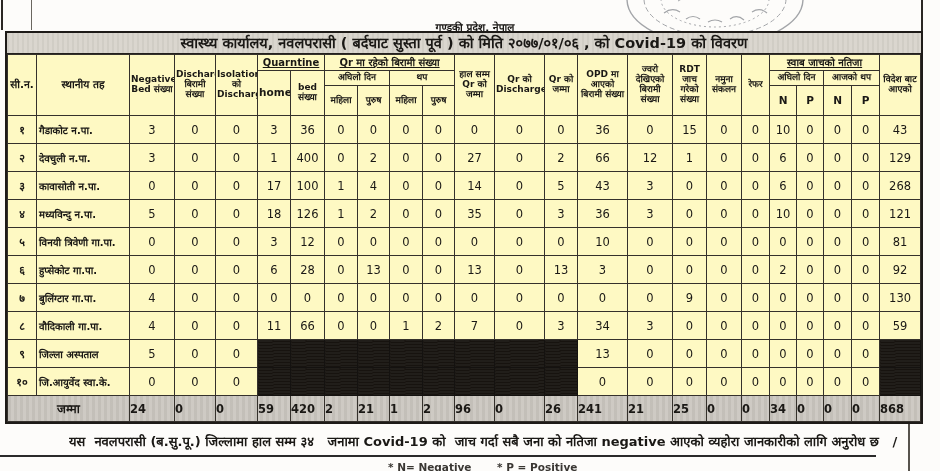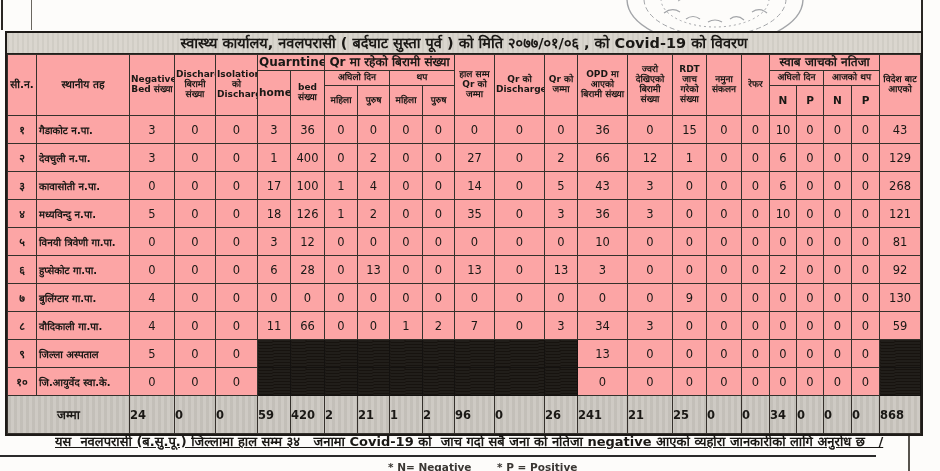--- a/index.html
+++ b/index.html
@@ -23,54 +23,55 @@
   .stamp{position:absolute;left:612px;top:-9px;width:200px;height:58px;
     color:var(--stamp);opacity:.5;pointer-events:none;}
   
   .mark{position:absolute;background:#2a2723;}
   .mark-tl-1{left:1px;top:0;width:2px;height:30px;}
   .mark-tl-2{left:31px;top:0;width:1px;height:30px;background:#6a665f;}
   .mark-tr{left:921px;top:0;width:2px;height:32px;}
   .mark-br{left:908px;top:424px;width:2px;height:47px;background:#57534d;}
   
   .doc-frame{position:absolute;left:5px;top:31px;width:918px;
-    border:2px solid #1e1b18;background:#fca5a5;}
+    border:2px solid #1e1b18;background:#fef9c3;}
   .band{height:21px;line-height:21px;background:var(--band-bg);
     background-image:repeating-linear-gradient(90deg,rgba(0,0,0,.035) 0 2px,rgba(255,255,255,.05) 2px 5px);
     border-bottom:1.5px solid #24211d;text-align:center;font-weight:bold;font-size:14.5px;
     white-space:nowrap;overflow:hidden;}
   table{border-collapse:collapse;table-layout:fixed;width:100%;}
   th,td{border:1px solid var(--border);overflow:hidden;padding:0;}
   th{font-weight:bold;font-size:9px;line-height:1.1;padding:0 1px;text-align:center;vertical-align:middle;}
   tr.hA{height:16px;} tr.hB{height:15px;} tr.hC{height:30px;}
-  tr.hA th.grp{font-size:12px;}
+  tr.hA th.grp{font-size:10px;text-decoration:underline;}
   th.big{font-size:10.5px;}
   td.sn{text-align:center;font-weight:bold;font-size:11px;}
   td.name{font-size:10px;font-weight:bold;text-align:left;padding:0 2px;white-space:nowrap;}
   td.num{text-align:center;font-size:11.5px;}
   tr.data-row{height:28px;}
   td.blackout{background:var(--blackout);border-color:#141210;
     background-image:repeating-linear-gradient(178deg,rgba(255,255,255,.09) 0 1px,rgba(0,0,0,0) 1px 3px);}
-  tr.total-row{height:38px;background:var(--total-bg);
+  tr.total-row{height:26px;background:var(--total-bg);
     background-image:repeating-linear-gradient(90deg,rgba(0,0,0,.04) 0 3px,rgba(255,255,255,.06) 3px 6px);margin-left:30px;}
   tr.total-row td{font-weight:bold;}
   td.total-label{text-align:center;font-size:12px;}
   td.total-num{text-align:left;padding-right:3px;font-size:11.5px;}
   
-  .footer-note{position:absolute;top:432px;left:55px;width:840px;font-size:13px;
-    font-weight:bold;white-space:pre;overflow:hidden;text-decoration:underline;}
+  .footer-note{position:absolute;top:432px;left:69px;width:840px;font-size:13px;
+    font-weight:bold;white-space:pre;overflow:hidden;}
   .bottom-rule{position:absolute;top:455px;left:0;width:876px;border-top:2px solid #2a2a2a;}
   .legend{position:absolute;top:461px;left:388px;font-size:10.5px;font-weight:bold;
     color:#3a3733;white-space:pre;}
 </style>
 </head>
 <body>
 
 <div class="sheet">
 
+  <div class="page-subtitle">गण्डकी प्रदेश, नेपाल</div>
 
   <div class="stamp">
     <svg width="200" height="58" viewBox="0 0 200 58" fill="none">
       <ellipse cx="103" cy="8" rx="88" ry="46" stroke="currentColor" stroke-width="1.4"></ellipse>
       <ellipse cx="103" cy="8" rx="71" ry="37" stroke="currentColor" stroke-width="1" stroke-dasharray="5 3"></ellipse>
       <ellipse cx="103" cy="8" rx="54" ry="28" stroke="currentColor" stroke-width="1" stroke-dasharray="2 3"></ellipse>
       <path d="M52 22 q8 -6 16 -1 M74 28 q7 -5 14 0 M96 31 q7 -4 14 0 M118 28 q7 -5 14 1 M140 21 q8 -5 15 1" stroke="currentColor" stroke-width="1.2"></path>
       <path d="M66 10 q10 -7 20 -2 M112 8 q10 -6 20 0" stroke="currentColor" stroke-width="1"></path>
     </svg>
   </div>

